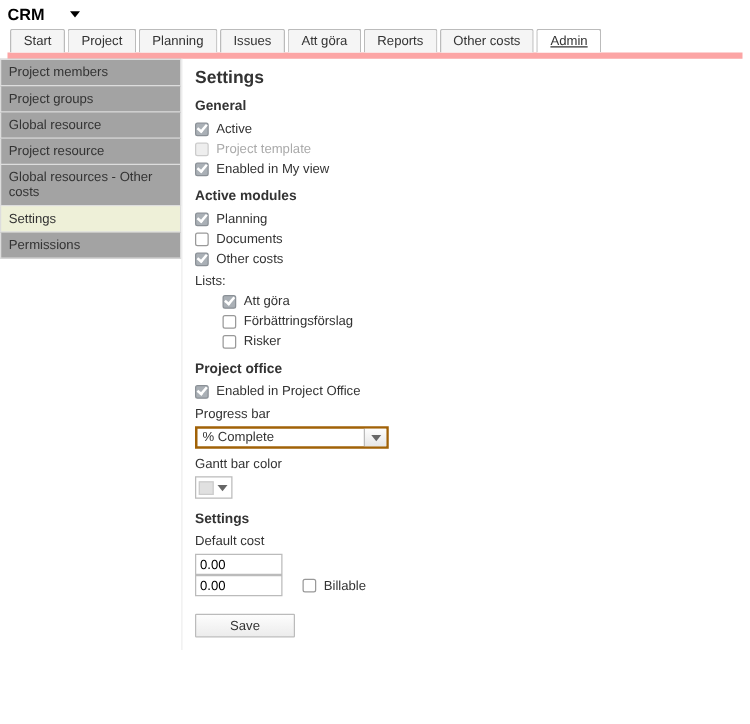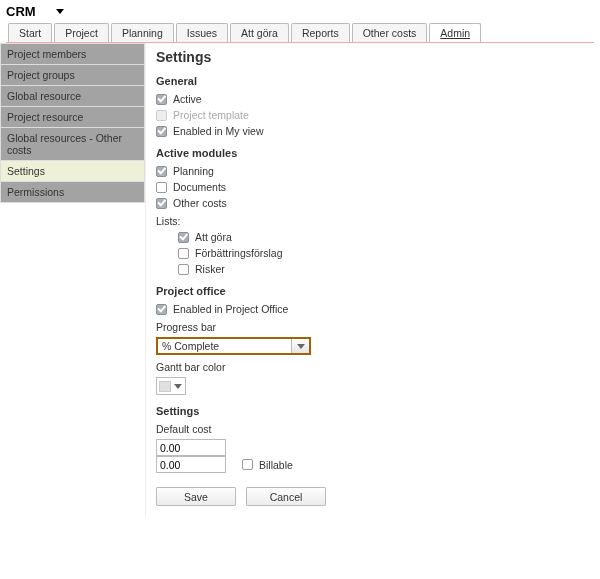--- a/index.html
+++ b/index.html
@@ -6,21 +6,21 @@
   html, body { margin:0; padding:0; font-family: Arial, Helvetica, sans-serif; font-size:11px; color:#333; background:#fff; }
   .page { width:600px; height:579px; position:relative; }
 
   
   .header { padding:4px 6px 0 6px; }
   .title-row { display:flex; align-items:center; gap:20px; }
   .title { font-size:13px; font-weight:bold; color:#000; }
   .caret-down { width:0; height:0; border-left:4px solid transparent; border-right:4px solid transparent; border-top:5px solid #000; }
 
   
-  .tabs { display:flex; margin-top:4px; border-bottom:1px solid #fca5a5; padding-left:2px; }
+  .tabs { display:flex; margin-top:4px; border-bottom:5px solid #fca5a5; padding-left:2px; }
   .tab { padding:3px 10px; font-size:10.5px; border:1px solid #bbb; border-bottom:none; background:#f5f5f5; margin-right:2px; border-radius:2px 2px 0 0; cursor:pointer; color:#333; }
   .tab.active { background:#fff; position:relative; z-index:2;text-decoration:underline; }
   .tabs::after{content:"";flex:1;}
 
   
   .body { display:flex; }
   .sidebar { width:145px; flex:none; }
   .sidebar-item { border:1px solid #ddd; border-top:none; padding:4px 6px; font-size:10.5px; background:#a3a3a3; cursor:pointer; }
   .sidebar-item:first-child{border-top:1px solid #ddd;}
   .sidebar-item.selected { background:#eef0d8; }
@@ -159,18 +159,17 @@
     <div class="rate-row">
       <input class="text-input" value="0.00" style="">
       <div class="cb-row" style="margin:0;">
         <div class="cb"></div>
         <span class="cb-label">Billable</span>
       </div>
     </div>
 
     <div class="btn-row">
       <div class="btn">Save</div>
-      <div class="btn">Cancel</div>
     </div>
   </div>
 </div>
 
 </div>
 
 </body></html>

